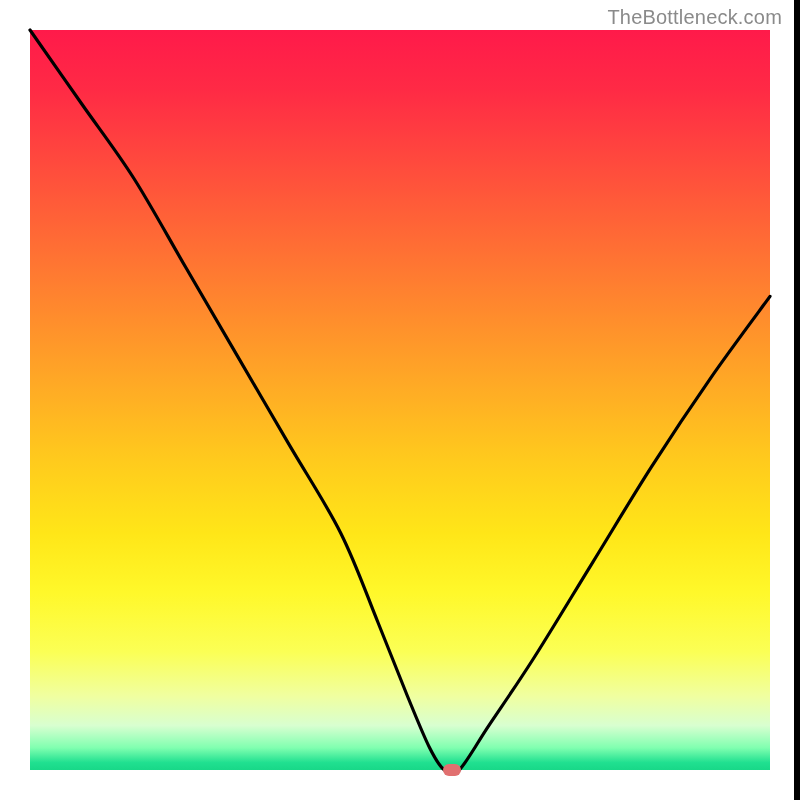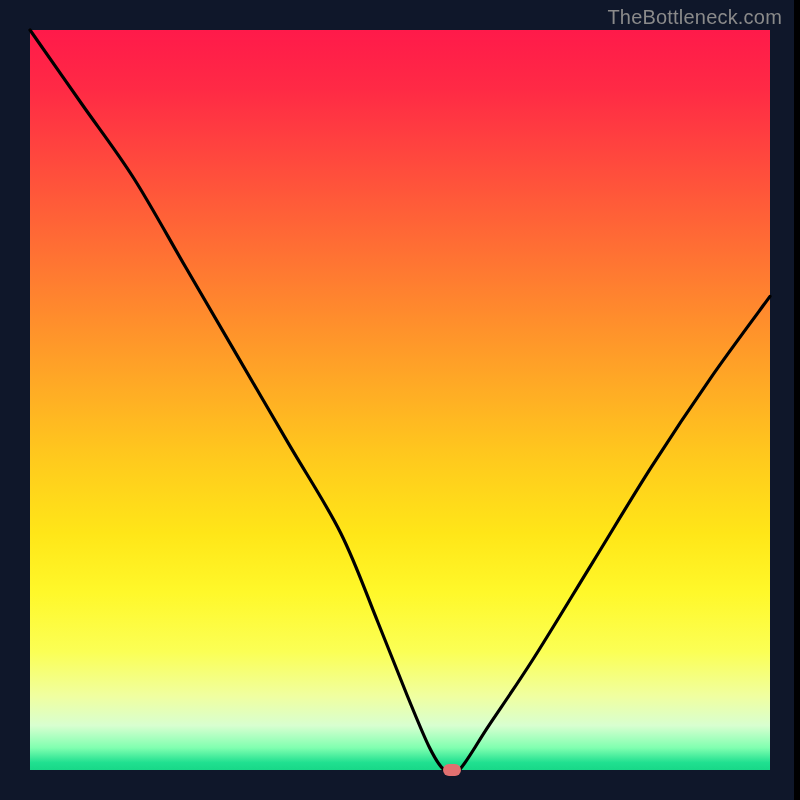--- a/index.html
+++ b/index.html
@@ -7,21 +7,21 @@
     padding: 0;
     width: 800px;
     height: 800px;
     background: #000;
     overflow: hidden;
   }
   .container {
     position: relative;
     width: 794px;
     height: 800px;
-    background: #0f172a;
+    background: #ffffff;
   }
   .plot-area {
     position: absolute;
     left: 30px;
     top: 30px;
     width: 740px;
     height: 740px;
     background: linear-gradient(to bottom,
       #ff1a4a 0%,
       #ff2a45 8%,

